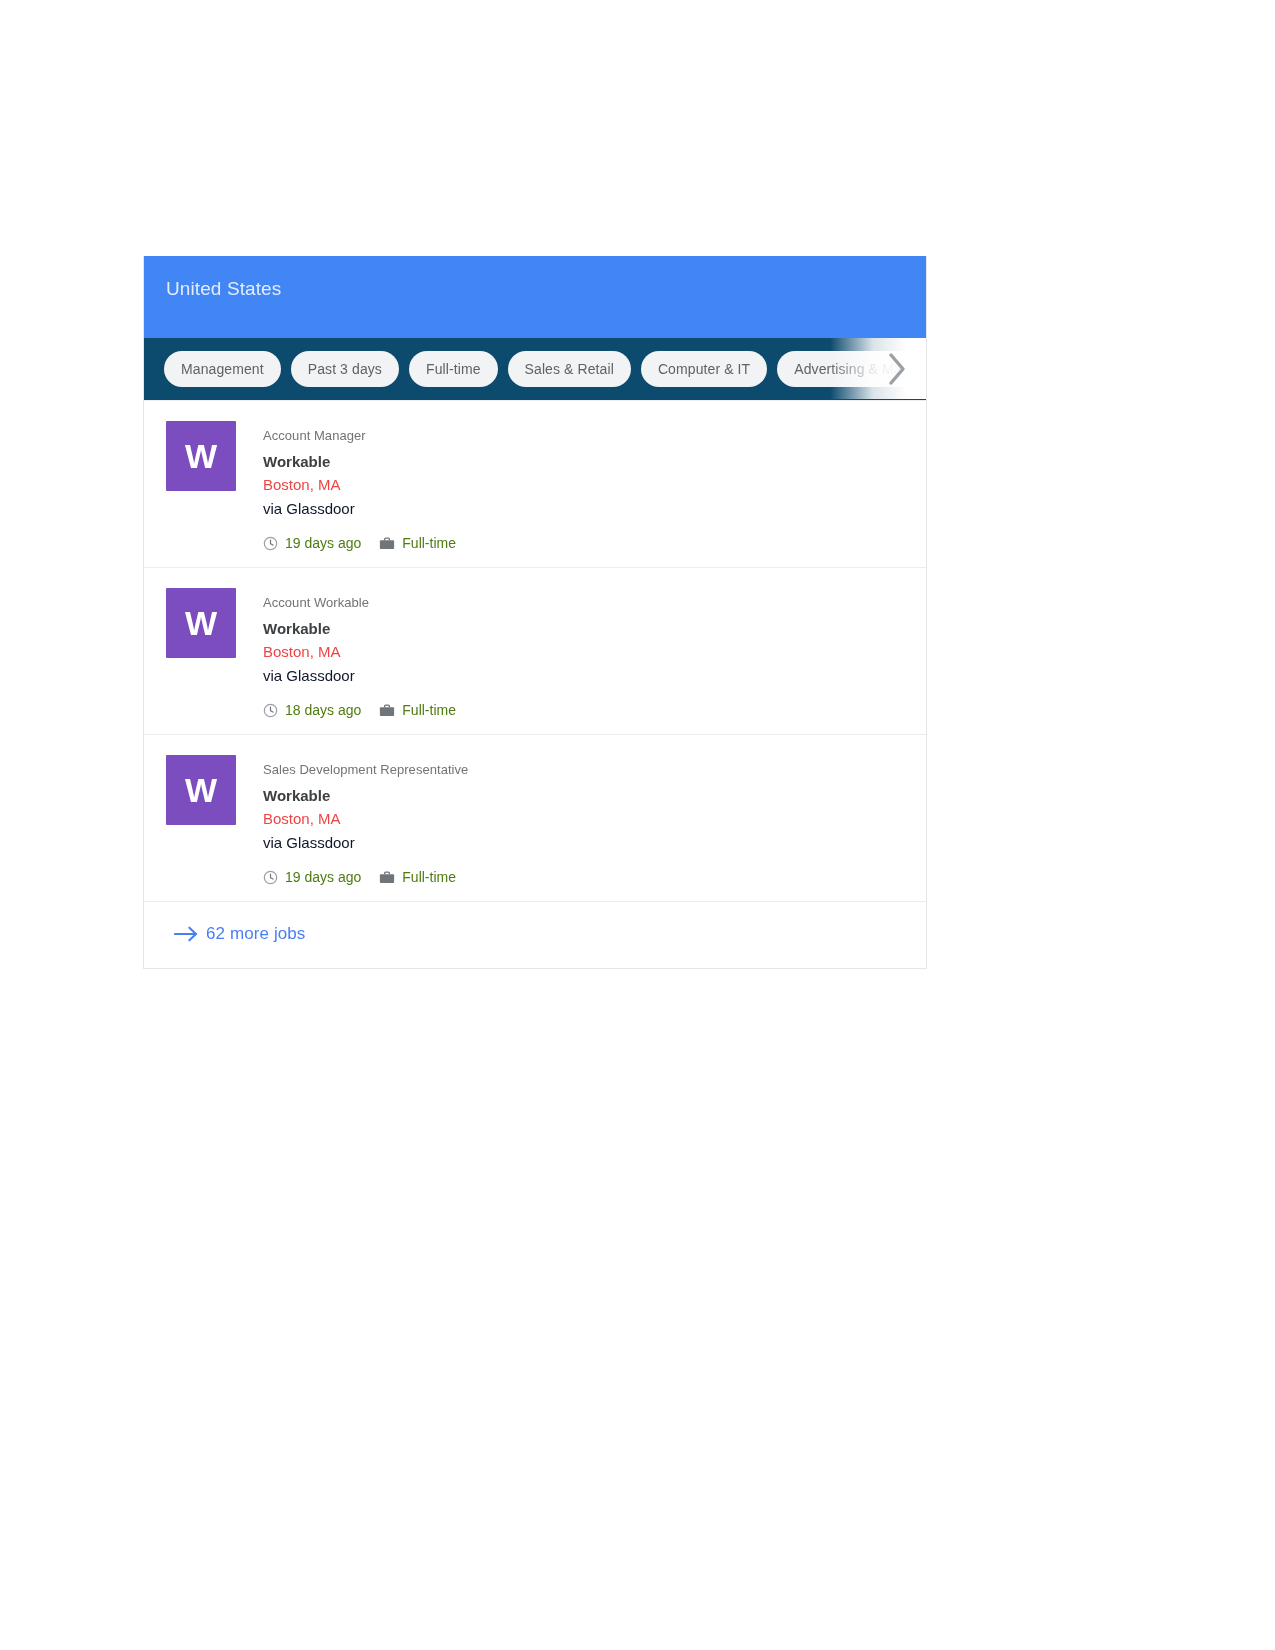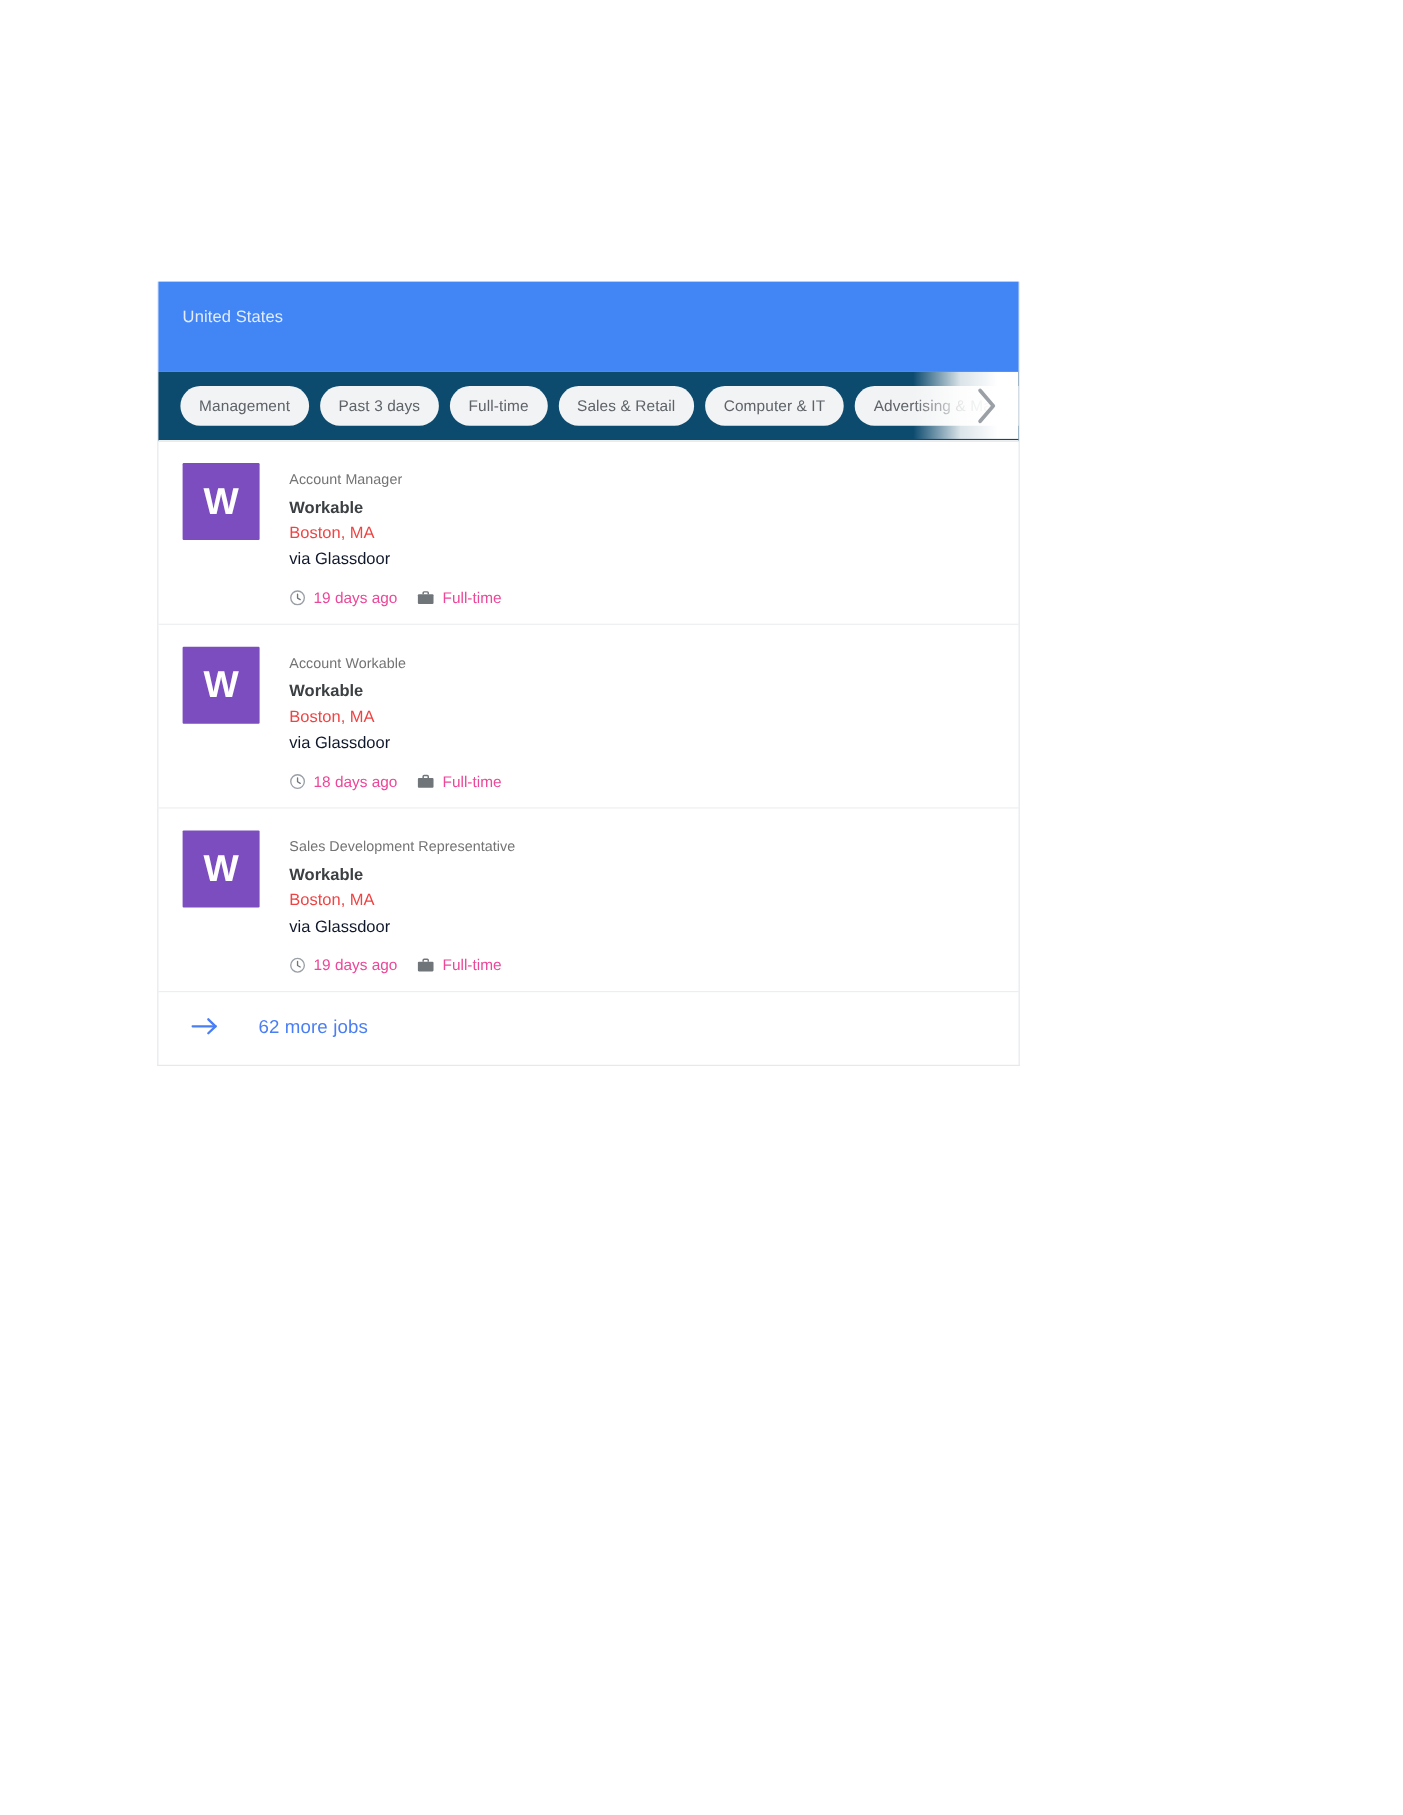--- a/index.html
+++ b/index.html
@@ -35,21 +35,21 @@
   }
   .jobs-header-title {
     color: #ffffff;
     font-size: 21px;
     font-weight: bold;
     line-height: 24px;
     letter-spacing: 0.1px;
   }
   .jobs-header-sub {
     color: #e3ecfd;
-    font-size: 15px;
+    font-size: 19px;
     line-height: 17px;
     margin-top: 2px;
     letter-spacing: 0.1px;
   }
 
   
   .chips-wrap {
     position: relative;
     height: 62px;
     overflow: hidden;
@@ -151,30 +151,30 @@
     display: flex;
     align-items: center;
     margin-top: 14px;
     gap: 18px;
   }
   .meta-item {
     display: flex;
     align-items: center;
     gap: 7px;
     font-size: 14px;
-    color: #ec4899;
+    color: #4d7c0f;
     line-height: 16px;
   }
   .meta-item svg { display: block; flex: 0 0 auto; }
 
   
   .jobs-footer {
     display: flex;
-    align-items: flex-start;
-    gap: 36px;
+    align-items: center;
+    gap: 7px;
     padding: 22px 22px 24px 30px;
     cursor: pointer;
   }
   .footer-arrow svg { display: block; }
   .footer-label {
     color: #4a7ef5;
     font-size: 17px;
     line-height: 20px;
     letter-spacing: 0.1px;
   }

